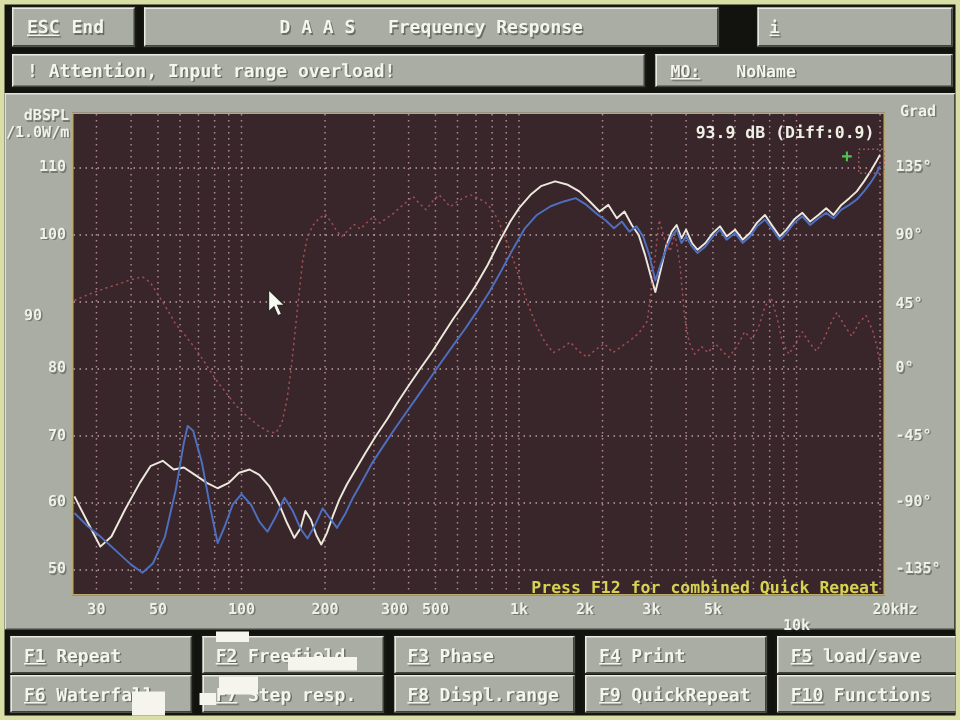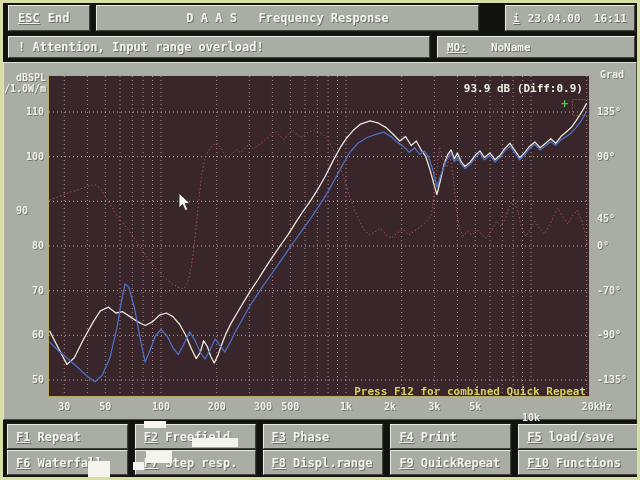--- a/index.html
+++ b/index.html
@@ -58,21 +58,21 @@
 
 <div class="stage" id="stage">
 
   <div class="panel esc-panel">
     <span class="hk">ESC</span><span class="lbl">End</span>
   </div>
   <div class="panel title-panel">
     <span>D A A S   Frequency Response</span>
   </div>
   <div class="panel clock-panel">
-    <span class="hk">i</span><span class="lbl">23.04.00  16:11</span>
+    <span class="hk">i</span>
   </div>
 
   <div class="panel attn-panel">
     <span>! Attention, Input range overload!</span>
   </div>
   <div class="panel mo-panel">
     <span class="hk">MO:</span><span class="lbl">NoName</span>
   </div>
 
   <div class="chart-panel"></div>
@@ -148,25 +148,25 @@
   <div class="glitch" style="left:130px;top:459px;width:11px;height:8px;"></div>
 
   <svg id="cursor" width="15" height="20" viewBox="0 0 15 20">
     <path d="M1,1 L1,16 L4.6,12.6 L7.2,18.6 L9.8,17.4 L7.2,11.6 L12,11.6 Z" fill="#f8f8f2" stroke="#2a2a24" stroke-width="0.9"></path>
   </svg>
 <div class="ax-label" style="left: 13px; top: 103px; width: 28px; text-align: right;">110</div>
     <div class="ax-label" style="left: 594px; top: 103px; width: 40px;">135°</div>
     <div class="ax-label" style="left: 13px; top: 147.667px; width: 28px; text-align: right;">100</div>
     <div class="ax-label" style="left: 594px; top: 147.667px; width: 40px;">90°</div>
     <div class="ax-label" style="left: 13px; top: 202px; width: 28px; text-align: left;">90</div>
-    <div class="ax-label" style="left: 594px; top: 210px; width: 40px;">45°</div>
+    <div class="ax-label" style="left: 594px; top: 194px; width: 40px;">45°</div>
     <div class="ax-label" style="left: 13px; top: 237px; width: 28px; text-align: right;">80</div>
     <div class="ax-label" style="left: 594px; top: 237px; width: 40px;">0°</div>
     <div class="ax-label" style="left: 13px; top: 281.667px; width: 28px; text-align: right;">70</div>
-    <div class="ax-label" style="left: 594px; top: 281.667px; width: 40px;">-70°</div>
+    <div class="ax-label" style="left: 594px; top: 281.667px; width: 40px;">-45°</div>
     <div class="ax-label" style="left: 13px; top: 326.333px; width: 28px; text-align: right;">60</div>
     <div class="ax-label" style="left: 594px; top: 326.333px; width: 40px;">-90°</div>
     <div class="ax-label" style="left: 13px; top: 371px; width: 28px; text-align: right;">50</div>
     <div class="ax-label" style="left: 594px; top: 371px; width: 40px;">-135°</div>
     <div class="ax-label" style="left: 41.2674px; top: 398px; width: 40px; text-align: center;">30</div>
     <div class="ax-label" style="left: 82.3095px; top: 398px; width: 40px; text-align: center;">50</div>
     <div class="ax-label" style="left: 138px; top: 398px; width: 40px; text-align: center;">100</div>
     <div class="ax-label" style="left: 193.691px; top: 398px; width: 40px; text-align: center;">200</div>
     <div class="ax-label" style="left: 240px; top: 398px; width: 40px; text-align: center;">300</div>
     <div class="ax-label" style="left: 267.309px; top: 398px; width: 40px; text-align: center;">500</div>

